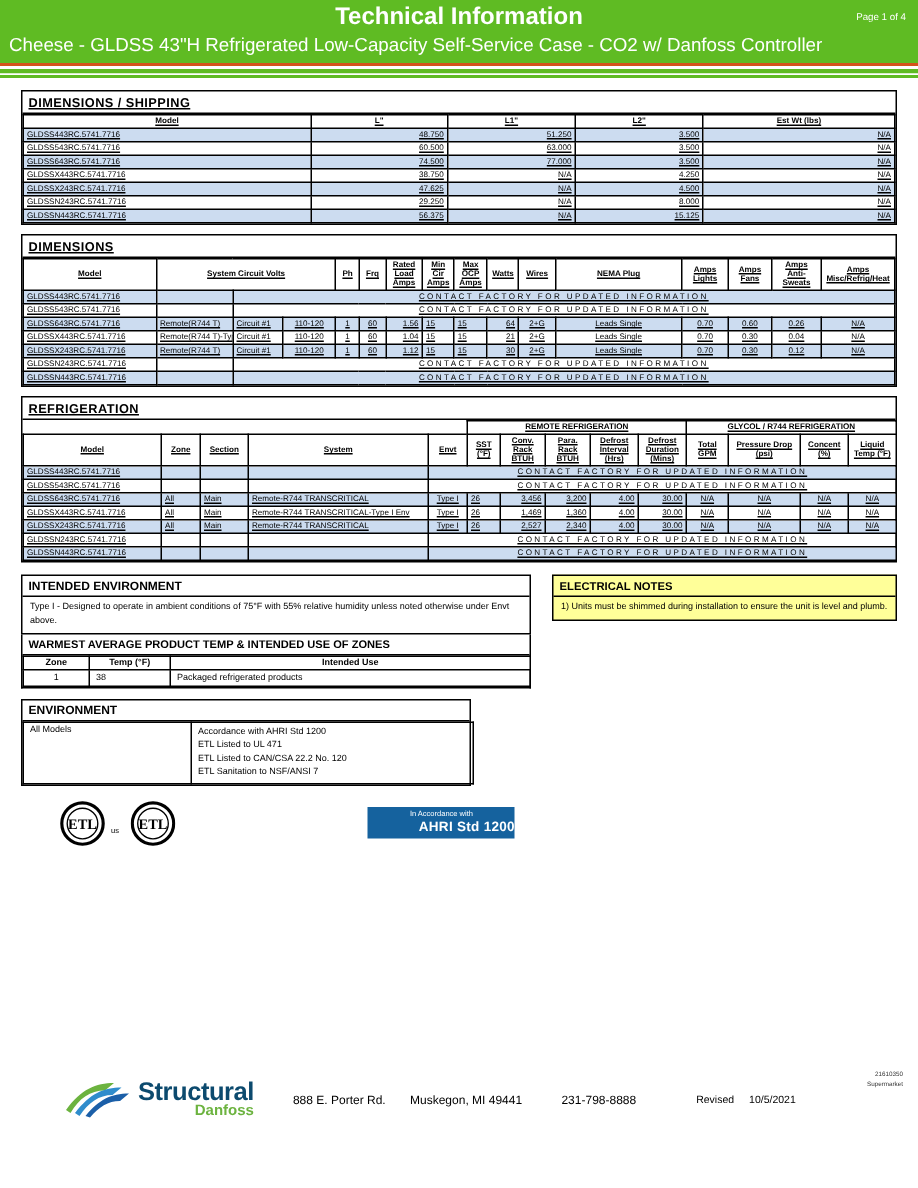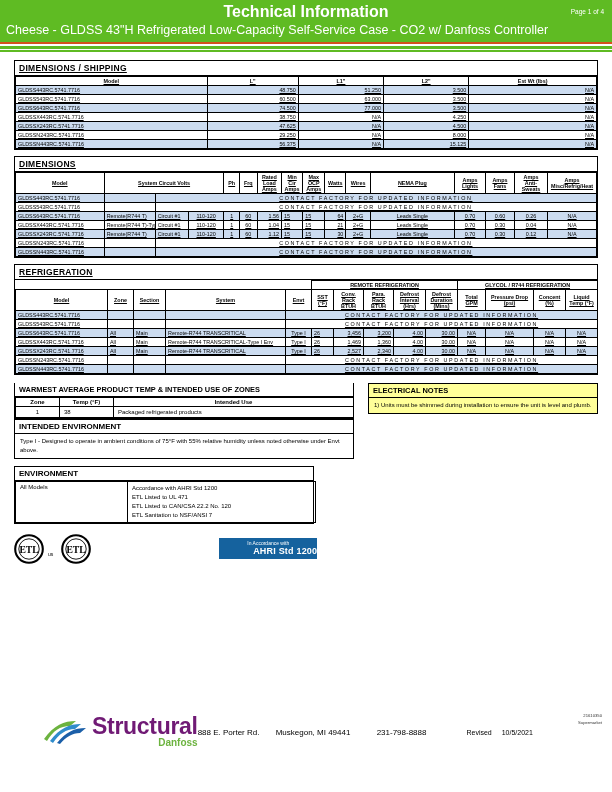--- a/index.html
+++ b/index.html
@@ -57,36 +57,36 @@
   .colL{width:340px;}
   .colR{width:232px;margin-left:14px;}
   .panel{border:1px solid #000;box-sizing:border-box;}
   .panel-hd{font-size:8px;font-weight:bold;padding:2px 4px;border-bottom:1px solid #000;}
   .panel-bd{font-size:6px;padding:3px 5px;line-height:1.45;}
   .notes{background:#ffff99;border:1px solid #000;box-sizing:border-box;}
   .notes-hd{font-size:7.5px;font-weight:bold;padding:2px 4px;border-bottom:1px solid #000;}
   .notes-bd{font-size:6px;padding:3px 5px;line-height:1.5;}
 
   
-  .logos{margin:10px 0 0 14px;display:flex;align-items:center;}
+  .logos{margin:10px 0 0 40px;display:flex;align-items:center;}
   .etl{width:30px;height:30px;margin-right:10px;}
   .ahri{
     background:#15629e;color:#fff;width:98px;text-align:center;
     padding:2px 0 3px 0;margin-left:118px;
   }
   .ahri-top{font-size:5px;}
   .ahri-main{font-size:9px;font-weight:bold;letter-spacing:.2px;text-align:right;}
 
   
   .footer{position:absolute;left:0;right:0;bottom:44px;}
   .footer-row{display:flex;align-items:center;padding-left:42px;}
   .brandtxt{margin-left:4px;}
-  .brand1{font-size:23px;font-weight:bold;color:#701a75;line-height:.95;letter-spacing:-.3px;}
+  .brand1{font-size:17px;font-weight:bold;color:#0c4a6e;line-height:.95;letter-spacing:-.3px;}
   .brand2{font-size:10px;font-weight:bold;color:#6cb33f;text-align:right;line-height:1;}
-  .addr{font-size:8px;}
+  .addr{font-size:8px;margin-left:26px;}
   .addr span{display:inline-block;}
   .rev{font-size:7px;margin-left:40px;}
   .docnum{position:absolute;right:10px;bottom:22px;text-align:right;font-size:4.2px;line-height:1.5;color:#333;}
 </style>
 </head>
 <body>
 
 <div class="page">
 
   <div class="hdr">
@@ -422,20 +422,25 @@
           </tr>
         </tbody>
     </table>
   </div>
 
   <div class="sp8"></div>
 
   <div class="cols">
     <div class="colL">
 
+      <div class="panel">
+        <div class="panel-hd">INTENDED ENVIRONMENT</div>
+        <div class="panel-bd">Type I - Designed to operate in ambient conditions of 75°F with 55% relative humidity unless noted otherwise under Envt above.</div>
+      </div>
+
       <div class="panel" style="border-top:none">
         <div class="panel-hd" style="font-size:7.4px">WARMEST AVERAGE PRODUCT TEMP &amp; INTENDED USE OF ZONES</div>
         <table class="t" style="border:none">
           <colgroup>
               <col style="width:44px">
               <col style="width:54px">
               <col style="width:240px">
             </colgroup>
           <thead>
             <tr>
@@ -447,25 +452,20 @@
           <tbody id="warm-body">
               <tr>
                 <td class="ctr" style="font-size: 6px; padding: 2px;">1</td>
                 <td class="lft" style="font-size: 6px; padding: 2px 4px;">38</td>
                 <td class="lft" style="font-size: 6px; padding: 2px 4px;">Packaged refrigerated products</td>
               </tr>
             </tbody>
         </table>
       </div>
 
-      <div class="panel">
-        <div class="panel-hd">INTENDED ENVIRONMENT</div>
-        <div class="panel-bd">Type I - Designed to operate in ambient conditions of 75°F with 55% relative humidity unless noted otherwise under Envt above.</div>
-      </div>
-
       <div style="height:7px"></div>
 
       <div class="panel" style="width:300px">
         <div class="panel-hd">ENVIRONMENT</div>
         <table class="t" style="border:none">
           <colgroup>
               <col style="width:112px">
               <col style="width:188px">
             </colgroup>
           <tbody>

